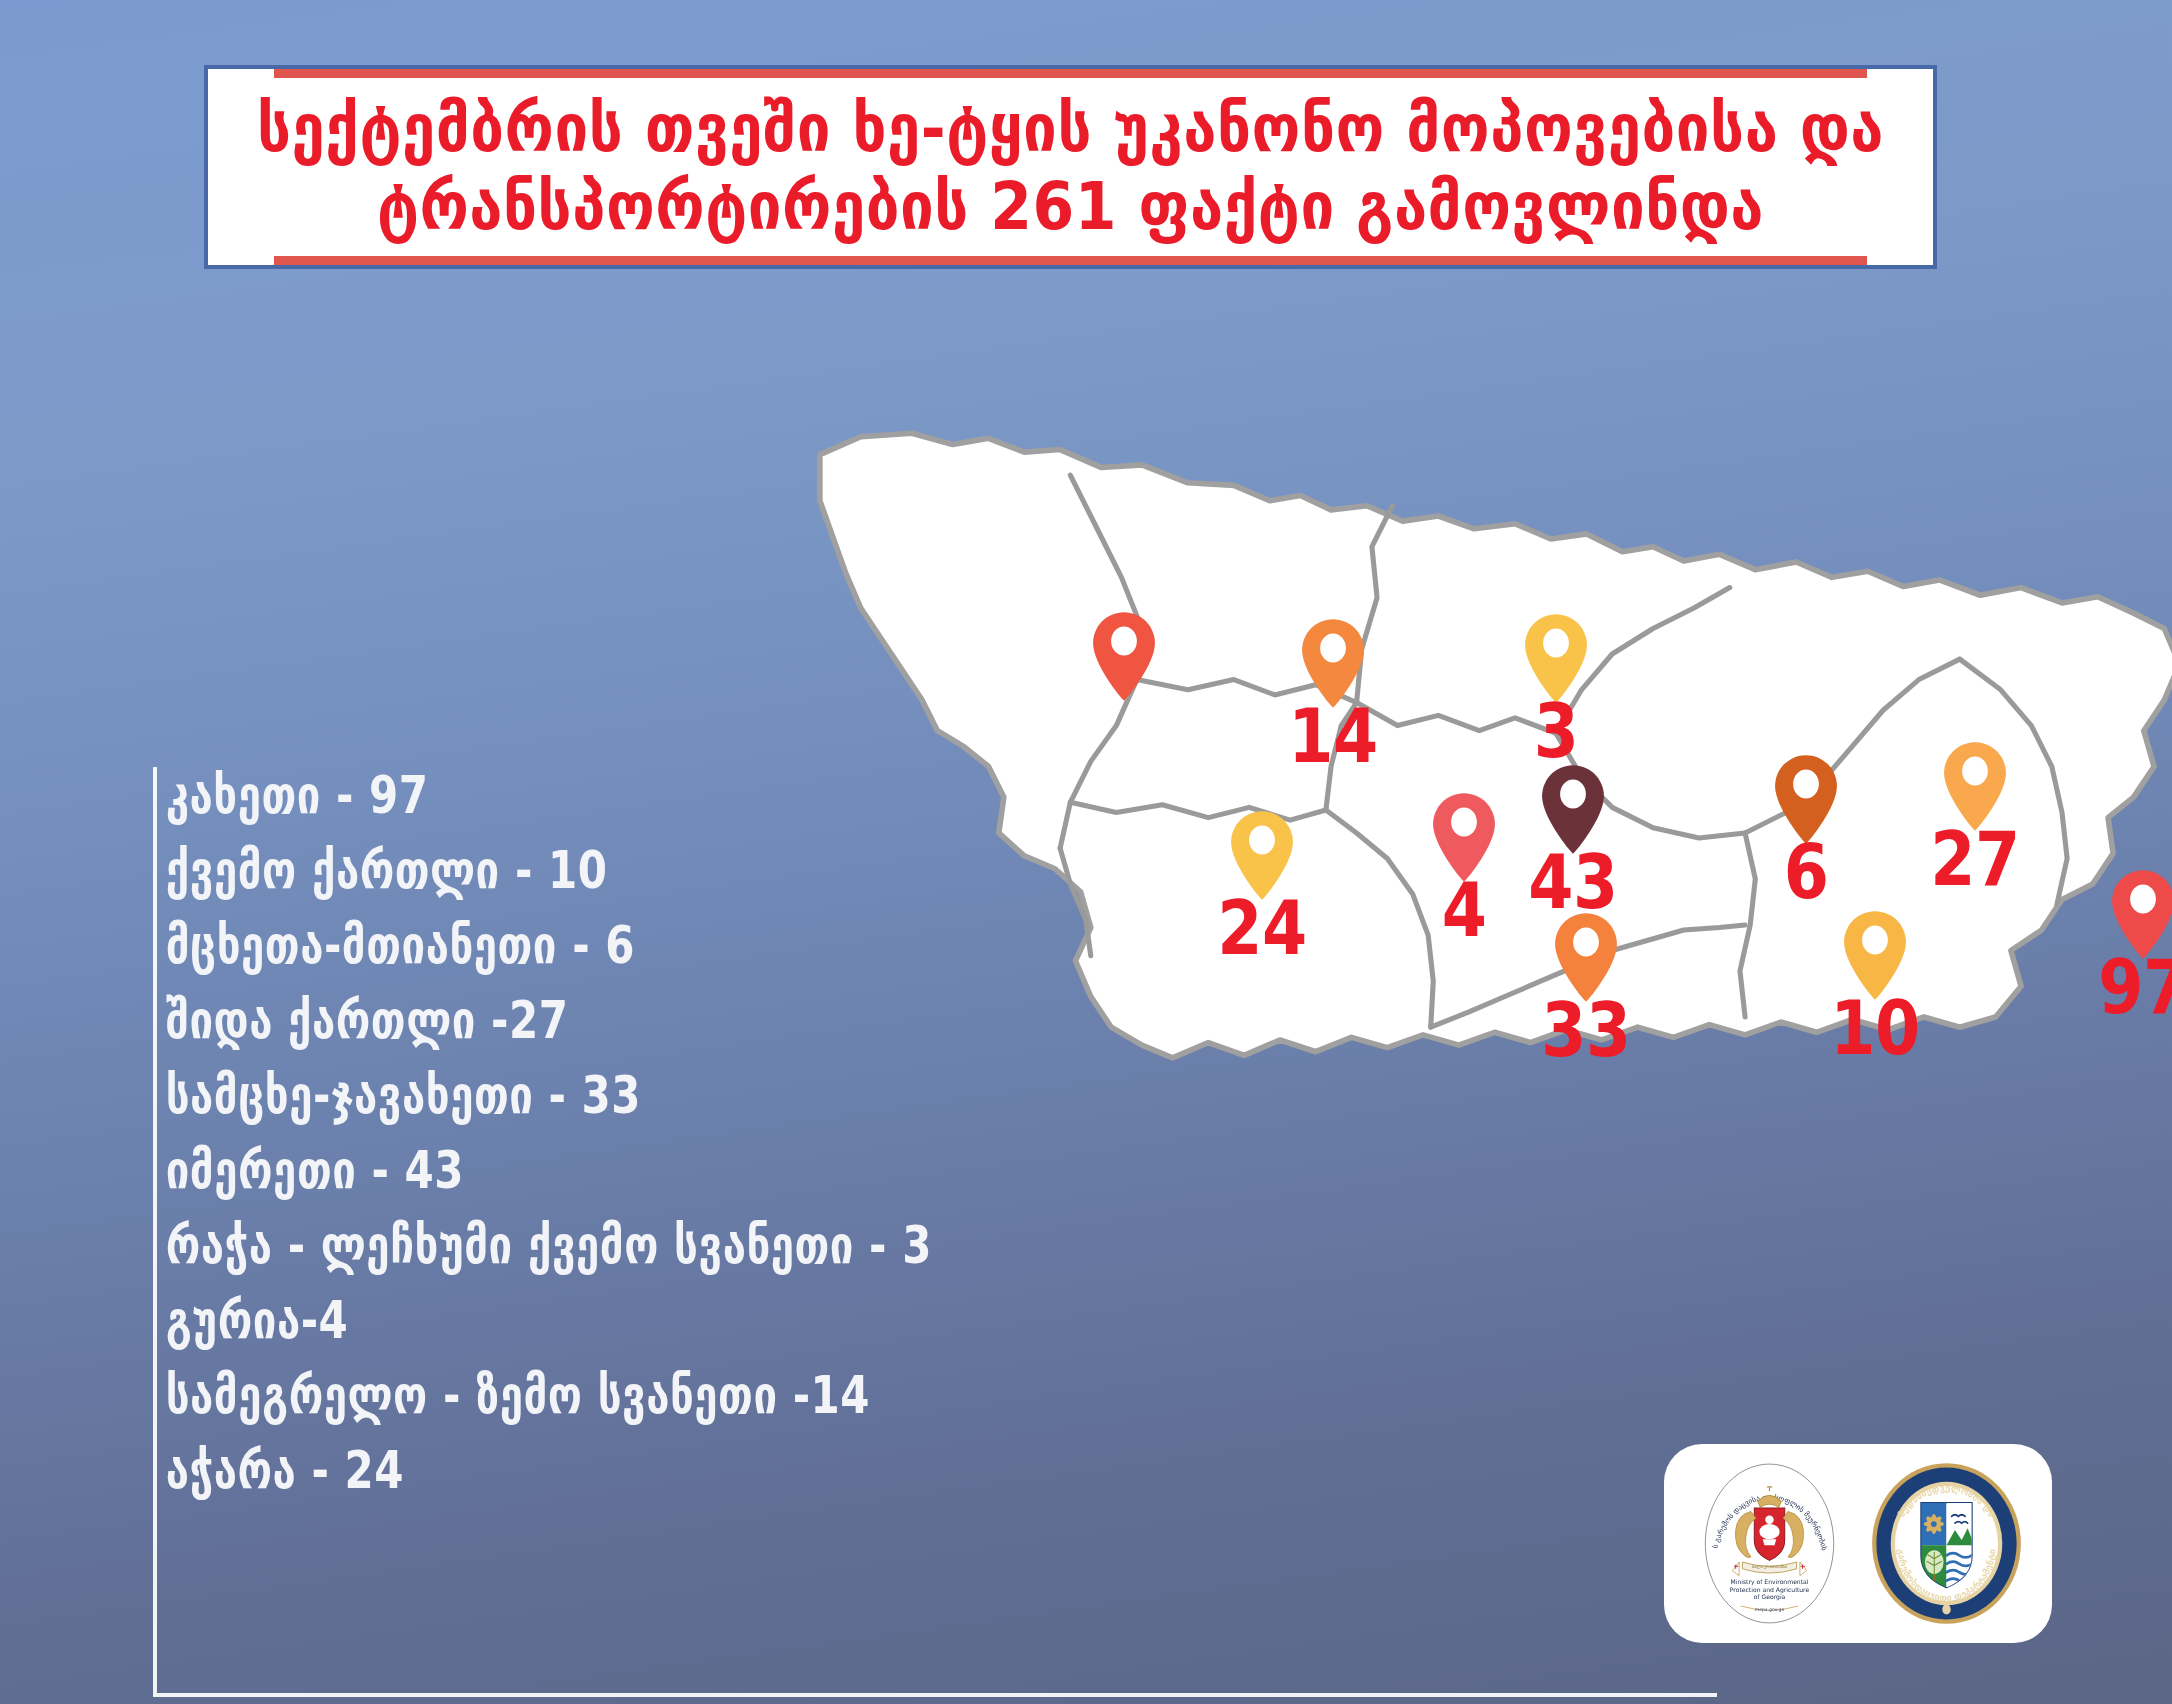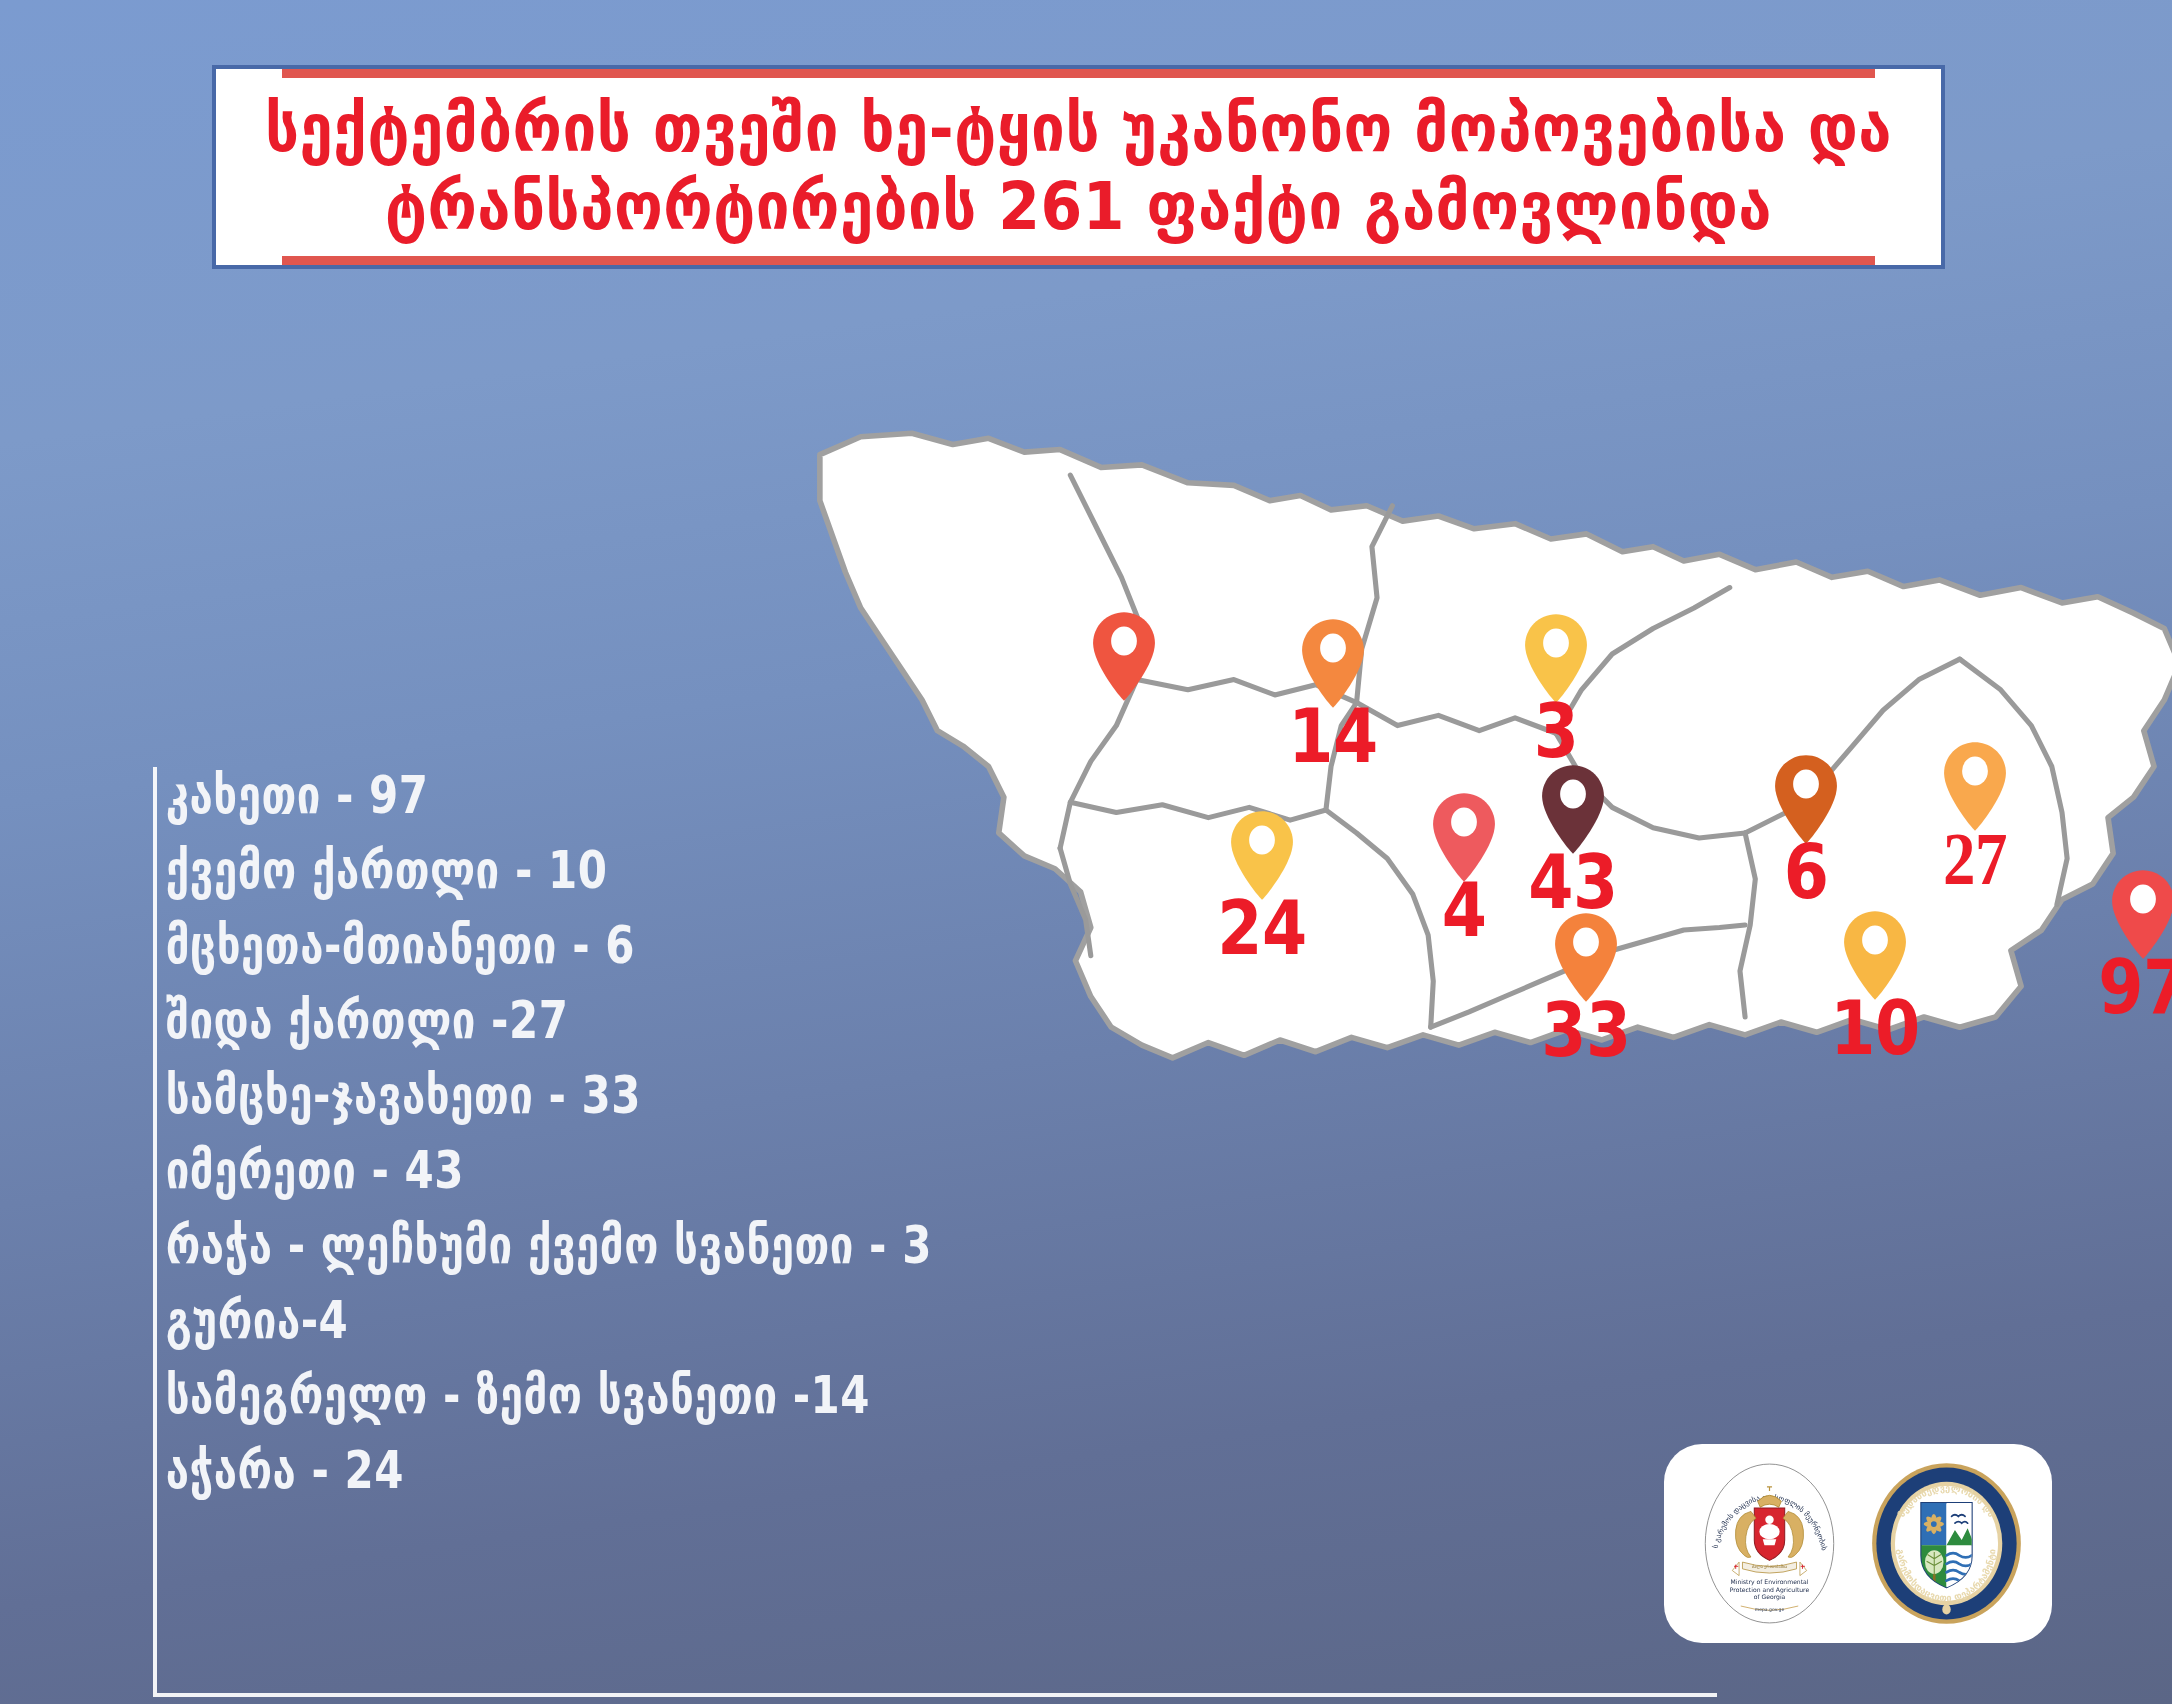--- a/index.html
+++ b/index.html
@@ -5,21 +5,21 @@
   html,body{margin:0;padding:0;}
   body{
     width:2172px;height:1704px;
     font-family:"DejaVu Sans","Liberation Sans",sans-serif;
     background:linear-gradient(172deg,#7b9bd0 0%,#7d9ac9 22%,#7590bf 40%,#6b80ac 60%,#616f96 80%,#5b6686 100%);
     overflow:hidden;position:relative;
   }
 
   
   #title-box{
-    position:absolute;left:212px;top:65px;width:1733px;height:204px;
+    position:absolute;left:204px;top:65px;width:1733px;height:204px;
     background:#ffffff;
     border:4.6px solid #4869a8;
     box-sizing:border-box;
     display:flex;flex-direction:column;
     align-items:center;justify-content:center;
   }
   .title-stripe{
     position:absolute;left:66px;right:66px;height:8.7px;background:#e0564f;
   }
   .title-stripe.top{top:0;}
@@ -199,21 +199,21 @@
   <div class="pin-group" style="left:989px;top:330px;">
     <div class="pin">
       <svg viewBox="0 0 64 88">
           <path d="M32 1C15.5 1 2 14.4 2 31c0 20.5 26.5 53 30 56 3.5-3 30-35.5 30-56C62 14.4 48.5 1 32 1z" fill="#d4601f"></path>
           <ellipse cx="32" cy="29" rx="12.5" ry="14" fill="#ffffff"></ellipse>
         </svg>
     </div>
     <div class="pin-value">6</div>
   </div>
 
-  <div class="pin-group" style="left:1158px;top:317px;font-family:Liberation Serif, serif;">
+  <div class="pin-group" style="left:1158px;top:317px;">
     <div class="pin">
       <svg viewBox="0 0 64 88">
           <path d="M32 1C15.5 1 2 14.4 2 31c0 20.5 26.5 53 30 56 3.5-3 30-35.5 30-56C62 14.4 48.5 1 32 1z" fill="#f9a84d"></path>
           <ellipse cx="32" cy="29" rx="12.5" ry="14" fill="#ffffff"></ellipse>
         </svg>
     </div>
     <div class="pin-value">27</div>
   </div>
 
   <div class="pin-group" style="left:445px;top:386px;">

